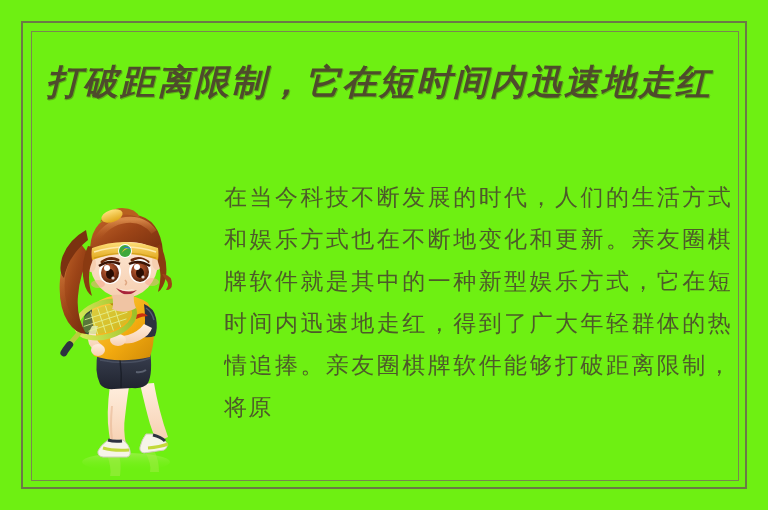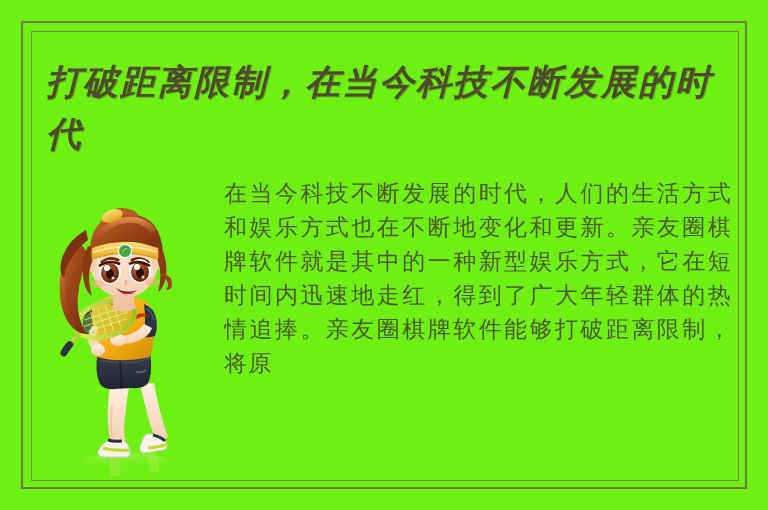--- a/index.html
+++ b/index.html
@@ -71,21 +71,21 @@
     left: 224px;
     top: 176px;
     width: 508px;
     height: 300px;
     overflow: hidden;
     z-index: 3;
   }
   .body-text {
     font-family: "DejaVu Sans", "Liberation Sans", sans-serif;
     font-size: 23px;
-    line-height: 34px;
+    line-height: 42px;
     color: #4d5a2a;
     text-align: justify;
     text-justify: inter-character;
     letter-spacing: 1.2px;
     white-space: normal;
   }
 
   
   .character {
     position: absolute;
@@ -99,21 +99,21 @@
 </style>
 </head>
 <body>
 
 <div id="poster">
 
   <div class="frame-outer"></div>
   <div class="frame-inner"></div>
 
   <div class="title-block">
-    <div class="title-text">打破距离限制，在当今科技不断发展的时代</div>
+    <div class="title-text">打破距离限制，它在短时间内迅速地走红</div>
   </div>
 
   <div class="body-block">
     <div class="body-text">在当今科技不断发展的时代，人们的生活方式和娱乐方式也在不断地变化和更新。亲友圈棋牌软件就是其中的一种新型娱乐方式，它在短时间内迅速地走红，得到了广大年轻群体的热情追捧。亲友圈棋牌软件能够打破距离限制，将原</div>
   </div>
 
   <div class="character">
     <svg viewBox="0 0 170 280" xmlns="http://www.w3.org/2000/svg">
       <defs>
         <linearGradient id="hairG" x1="0" y1="0" x2="1" y2="1">

